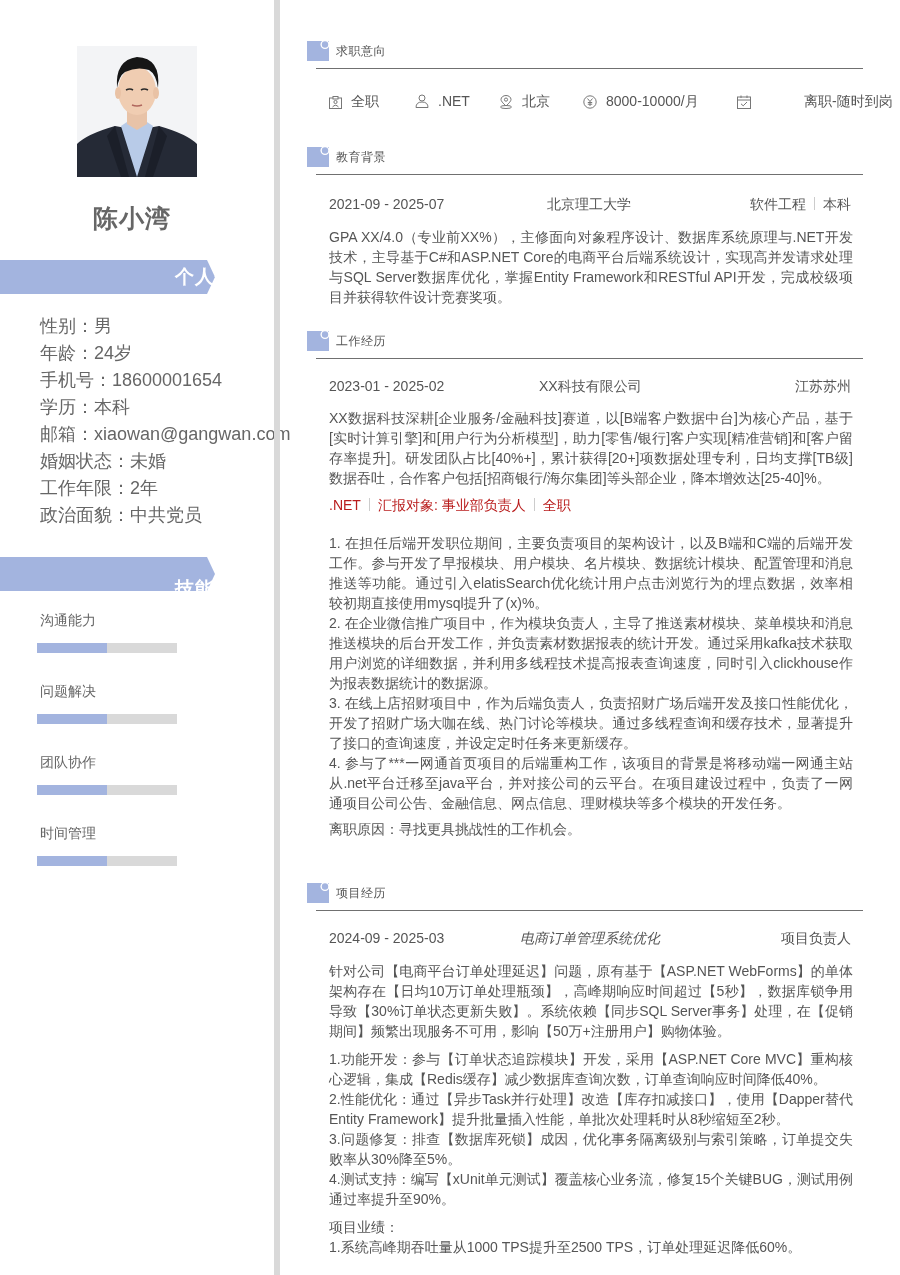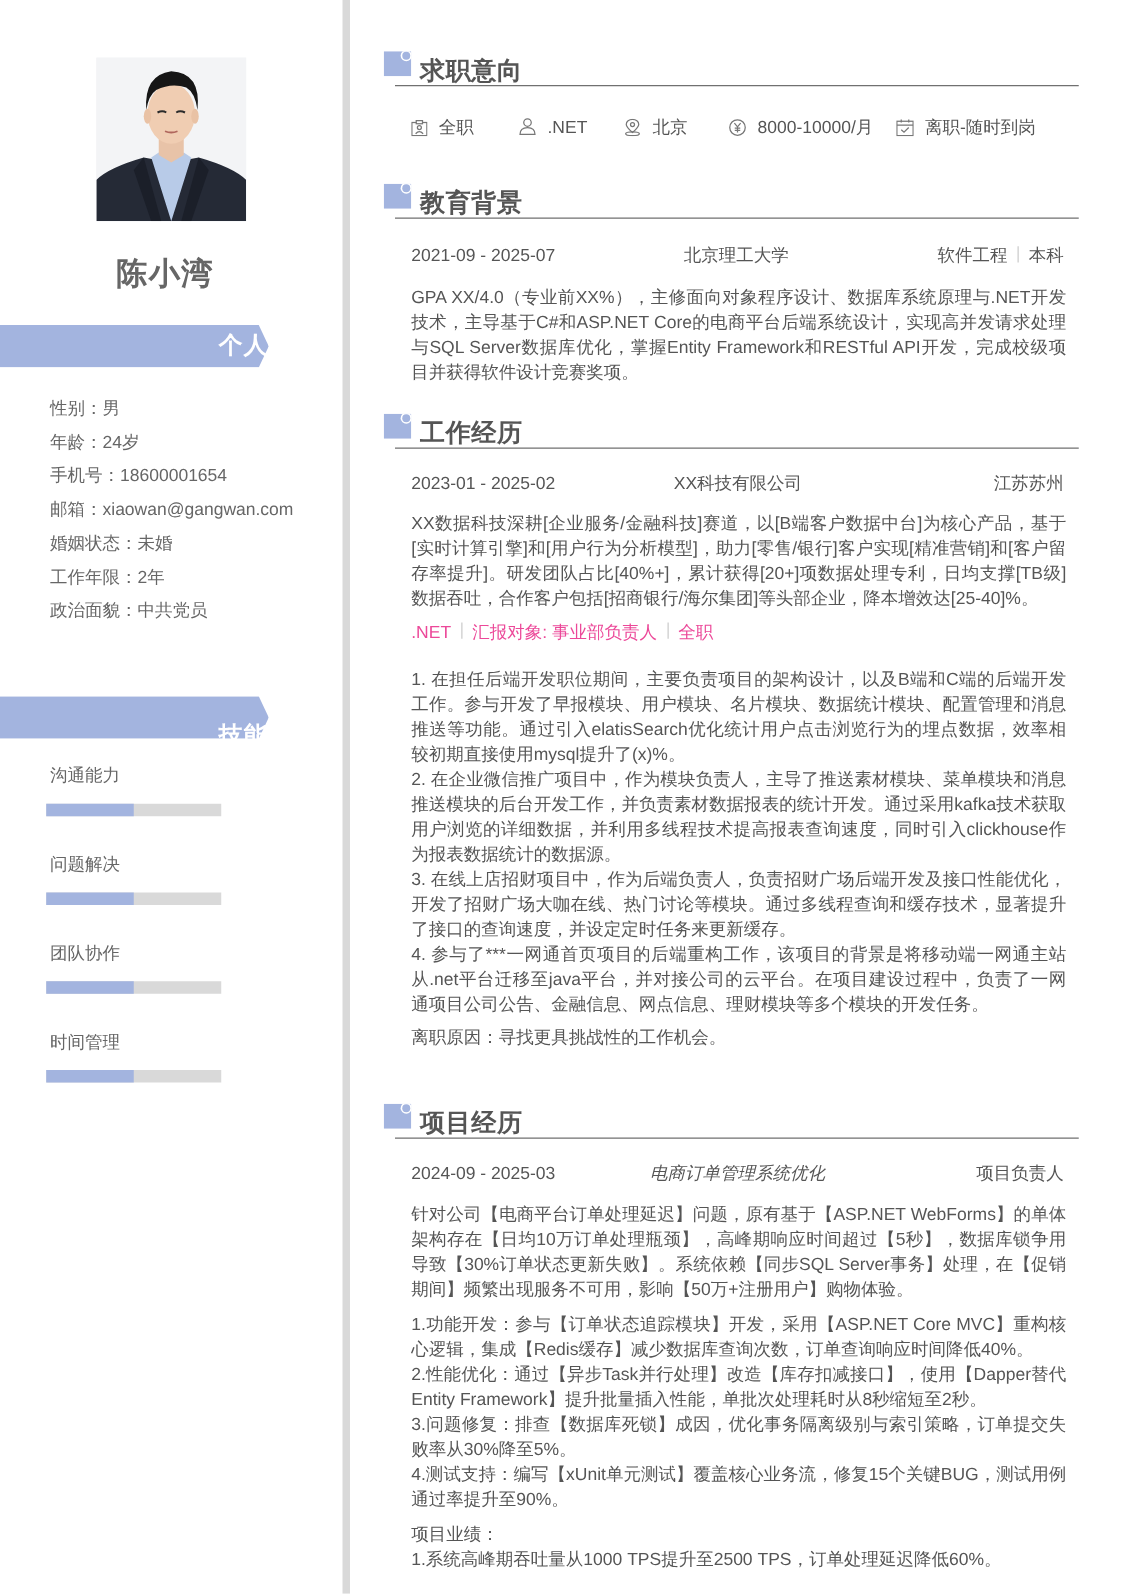--- a/index.html
+++ b/index.html
@@ -16,49 +16,49 @@
     .name { position: absolute; left: 0; width: 264px; top: 202px; text-align: center; font-size: 25px; font-weight: bold; color: #666666; letter-spacing: 1px; }
 
     .ribbon { position: absolute; left: 0; width: 215px; height: 34px; background: #a3b4df;
               clip-path: polygon(0 0, 207px 0, 215px 50%, 207px 100%, 0 100%); }
     .ribbon-label { position: absolute; left: 0; width: 255px; top: 0; height: 34px; line-height: 34px; text-align: right;
                     font-size: 19px; font-weight: bold; color: #ffffff; letter-spacing: 1px; }
     .ribbon-info { top: 260px; }
     .ribbon-skills { top: 557px; }
 
     .info-list { position: absolute; left: 40px; top: 313px; list-style: none; }
-    .info-list li { font-size: 14px; line-height: 27px; color: #666666; white-space: nowrap; }
+    .info-list li { font-size: 18px; line-height: 27px; color: #666666; white-space: nowrap; }
 
     .skills { position: absolute; left: 40px; top: 608px; }
     .skill { height: 71px; position: relative; }
     .skill-name { font-size: 14px; color: #666666; line-height: 24px; display: block; }
     .skill-bar { position: absolute; left: -3px; top: 35px; width: 140px; height: 10px; background: #d9d9d9; }
     .skill-fill { height: 10px; background: #a3b4df; }
 
     
     .main { position: absolute; left: 307px; top: 0; width: 556px; }
     .section { position: absolute; left: 0; width: 556px; }
     .sec-head { position: relative; height: 30px; }
     .sec-mark { position: absolute; left: 0; top: 0; width: 22px; height: 20px; }
-    .sec-title { position: absolute; left: 29px; top: 2px; font-size: 20px; font-weight: bold; color: #555555; letter-spacing: 0.5px; text-align: right; }
+    .sec-title { position: absolute; left: 29px; top: 2px; font-size: 12px; font-weight: normal; color: #555555; letter-spacing: 0.5px; text-align: right; }
     .sec-rule { position: absolute; left: 9px; right: 0; top: 27px; height: 1px; background: #707070; }
 
     .row3 { position: relative; height: 20px; font-size: 14px; color: #555555; margin-left: 22px; width: 522px; }
     .row3 .c1 { position: absolute; left: 0; top: 0; }
     .row3 .c2 { position: absolute; top: 0; }
     .row3 .c3 { position: absolute; right: 0; top: 0; }
     .sep { display: inline-block; width: 1px; height: 13px; background: #cccccc; margin: 0 8px; vertical-align: -1px; }
 
     .para { margin-left: 22px; width: 524px; font-size: 14px; line-height: 20px; color: #555555; text-align: justify; }
 
     .intent-row { position: absolute; left: 22px; top: 93px; font-size: 14px; color: #555555; white-space: nowrap; }
     .intent-item { position: absolute; top: 0; display: flex; align-items: center; }
     .intent-item svg { margin-right: 9px; }
 
-    .tags { margin-left: 22px; font-size: 14px; color: #ec4899; height: 20px; }
+    .tags { margin-left: 22px; font-size: 14px; color: #b91c1c; height: 20px; }
   </style>
 </head>
 <body>
 
 <aside class="sidebar">
 
   <div class="photo" title="证件照">
     <svg width="120" height="131" viewBox="0 0 120 131">
       <rect width="120" height="131" fill="#f3f4f6"></rect>
 
@@ -87,20 +87,21 @@
 
   <div class="name">陈小湾</div>
 
   <div class="ribbon ribbon-info"></div>
   <div class="ribbon-label" style="top:260px;position:absolute;">个人信息</div>
 
   <ul class="info-list">
     <li>性别：男</li>
     <li>年龄：24岁</li>
     <li>手机号：18600001654</li>
+    <li>学历：本科</li>
     <li>邮箱：xiaowan@gangwan.com</li>
     <li>婚姻状态：未婚</li>
     <li>工作年限：2年</li>
     <li>政治面貌：中共党员</li>
   </ul>
 
   <div class="ribbon ribbon-skills"></div>
   <div class="ribbon-label" style="top:572px;position:absolute;">技能特长</div>
 
   <div class="skills">
@@ -172,21 +173,21 @@
       </svg>
       <span>北京</span>
     </span>
     <span class="intent-item" style="left:254px;">
       <svg width="14" height="14" viewBox="0 0 14 14">
         <circle cx="7" cy="7" r="6.2" fill="none" stroke="#777" stroke-width="1"></circle>
         <path d="M4.5 3.5 L7 6.5 L9.5 3.5 M7 6.5 L7 11 M4.8 7.5 L9.2 7.5 M4.8 9.2 L9.2 9.2" fill="none" stroke="#777" stroke-width="1"></path>
       </svg>
       <span>8000-10000/月</span>
     </span>
-    <span class="intent-item" style="left:388px;">
+    <span class="intent-item" style="left:408px;gap:44px;">
       <svg width="14" height="14" viewBox="0 0 14 14">
         <rect x="0.5" y="2" width="13" height="11.5" fill="none" stroke="#777" stroke-width="1"></rect>
         <path d="M0.5 5 L13.5 5 M4 0.5 L4 3 M10 0.5 L10 3" stroke="#777" stroke-width="1"></path>
         <path d="M4 8.8 L6.2 10.8 L10 7" fill="none" stroke="#777" stroke-width="1"></path>
       </svg>
       <span>离职-随时到岗</span>
     </span>
   </div>
 
   <section class="section" style="top:147px;">

